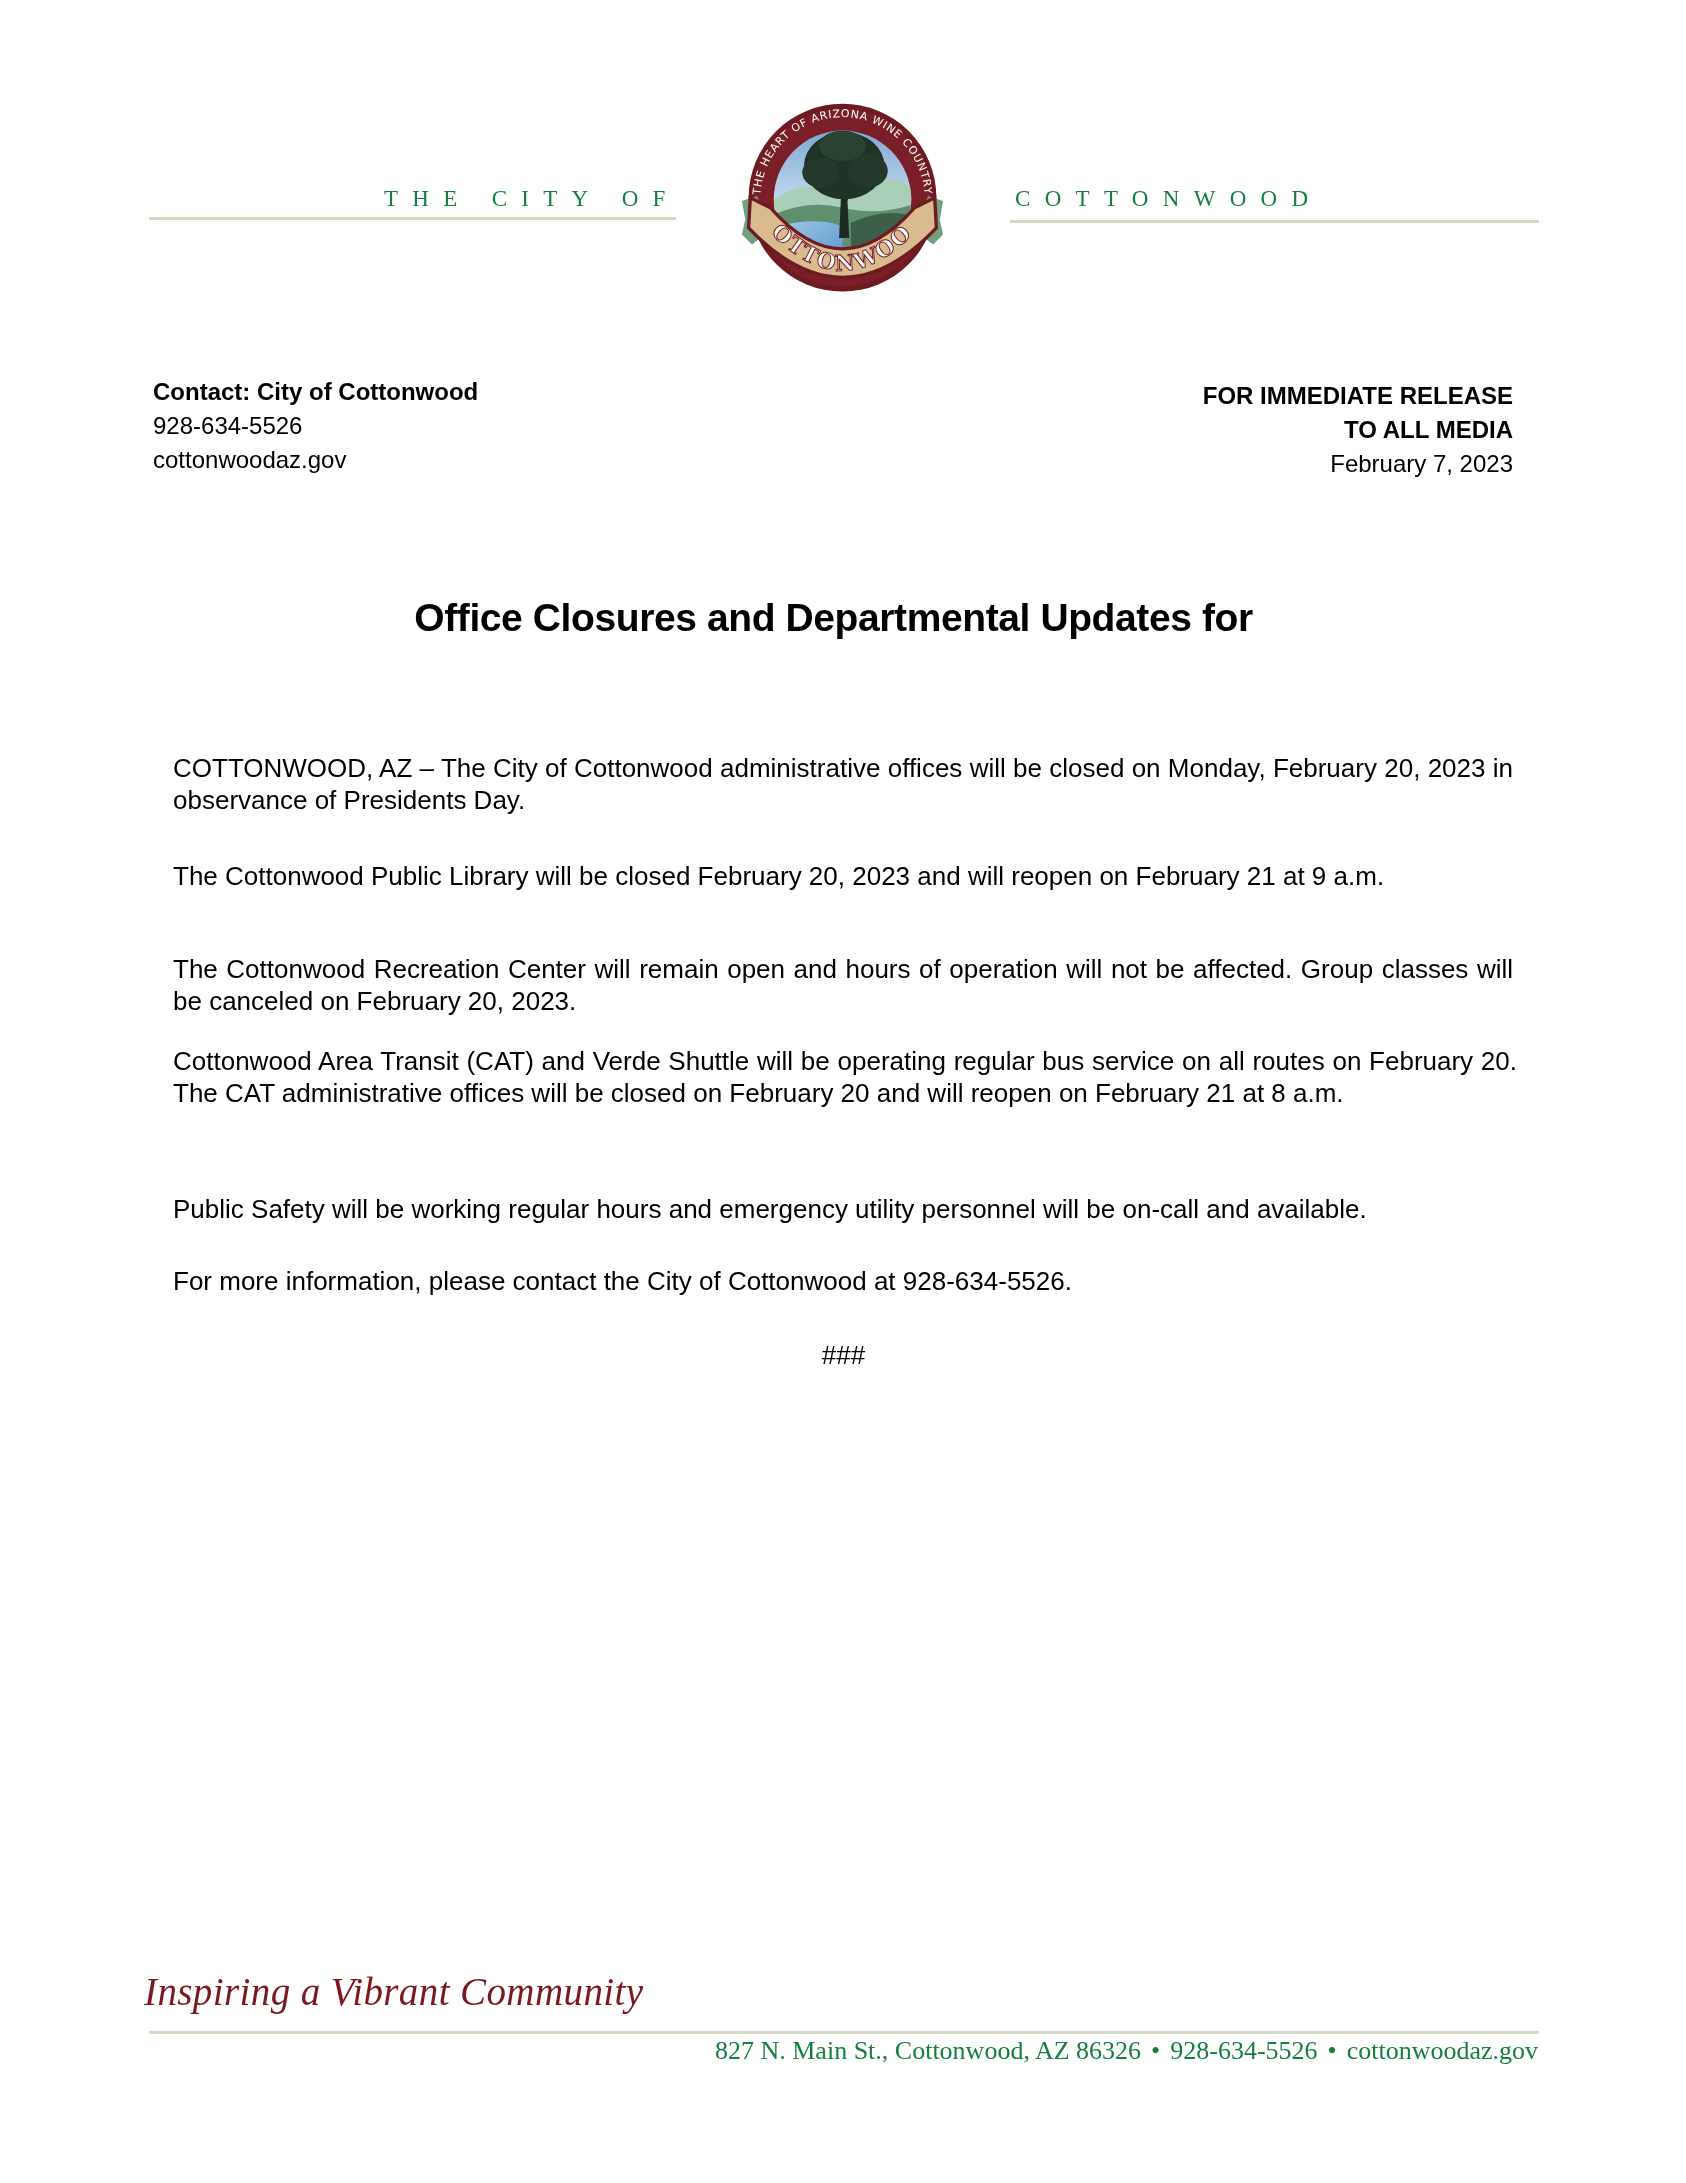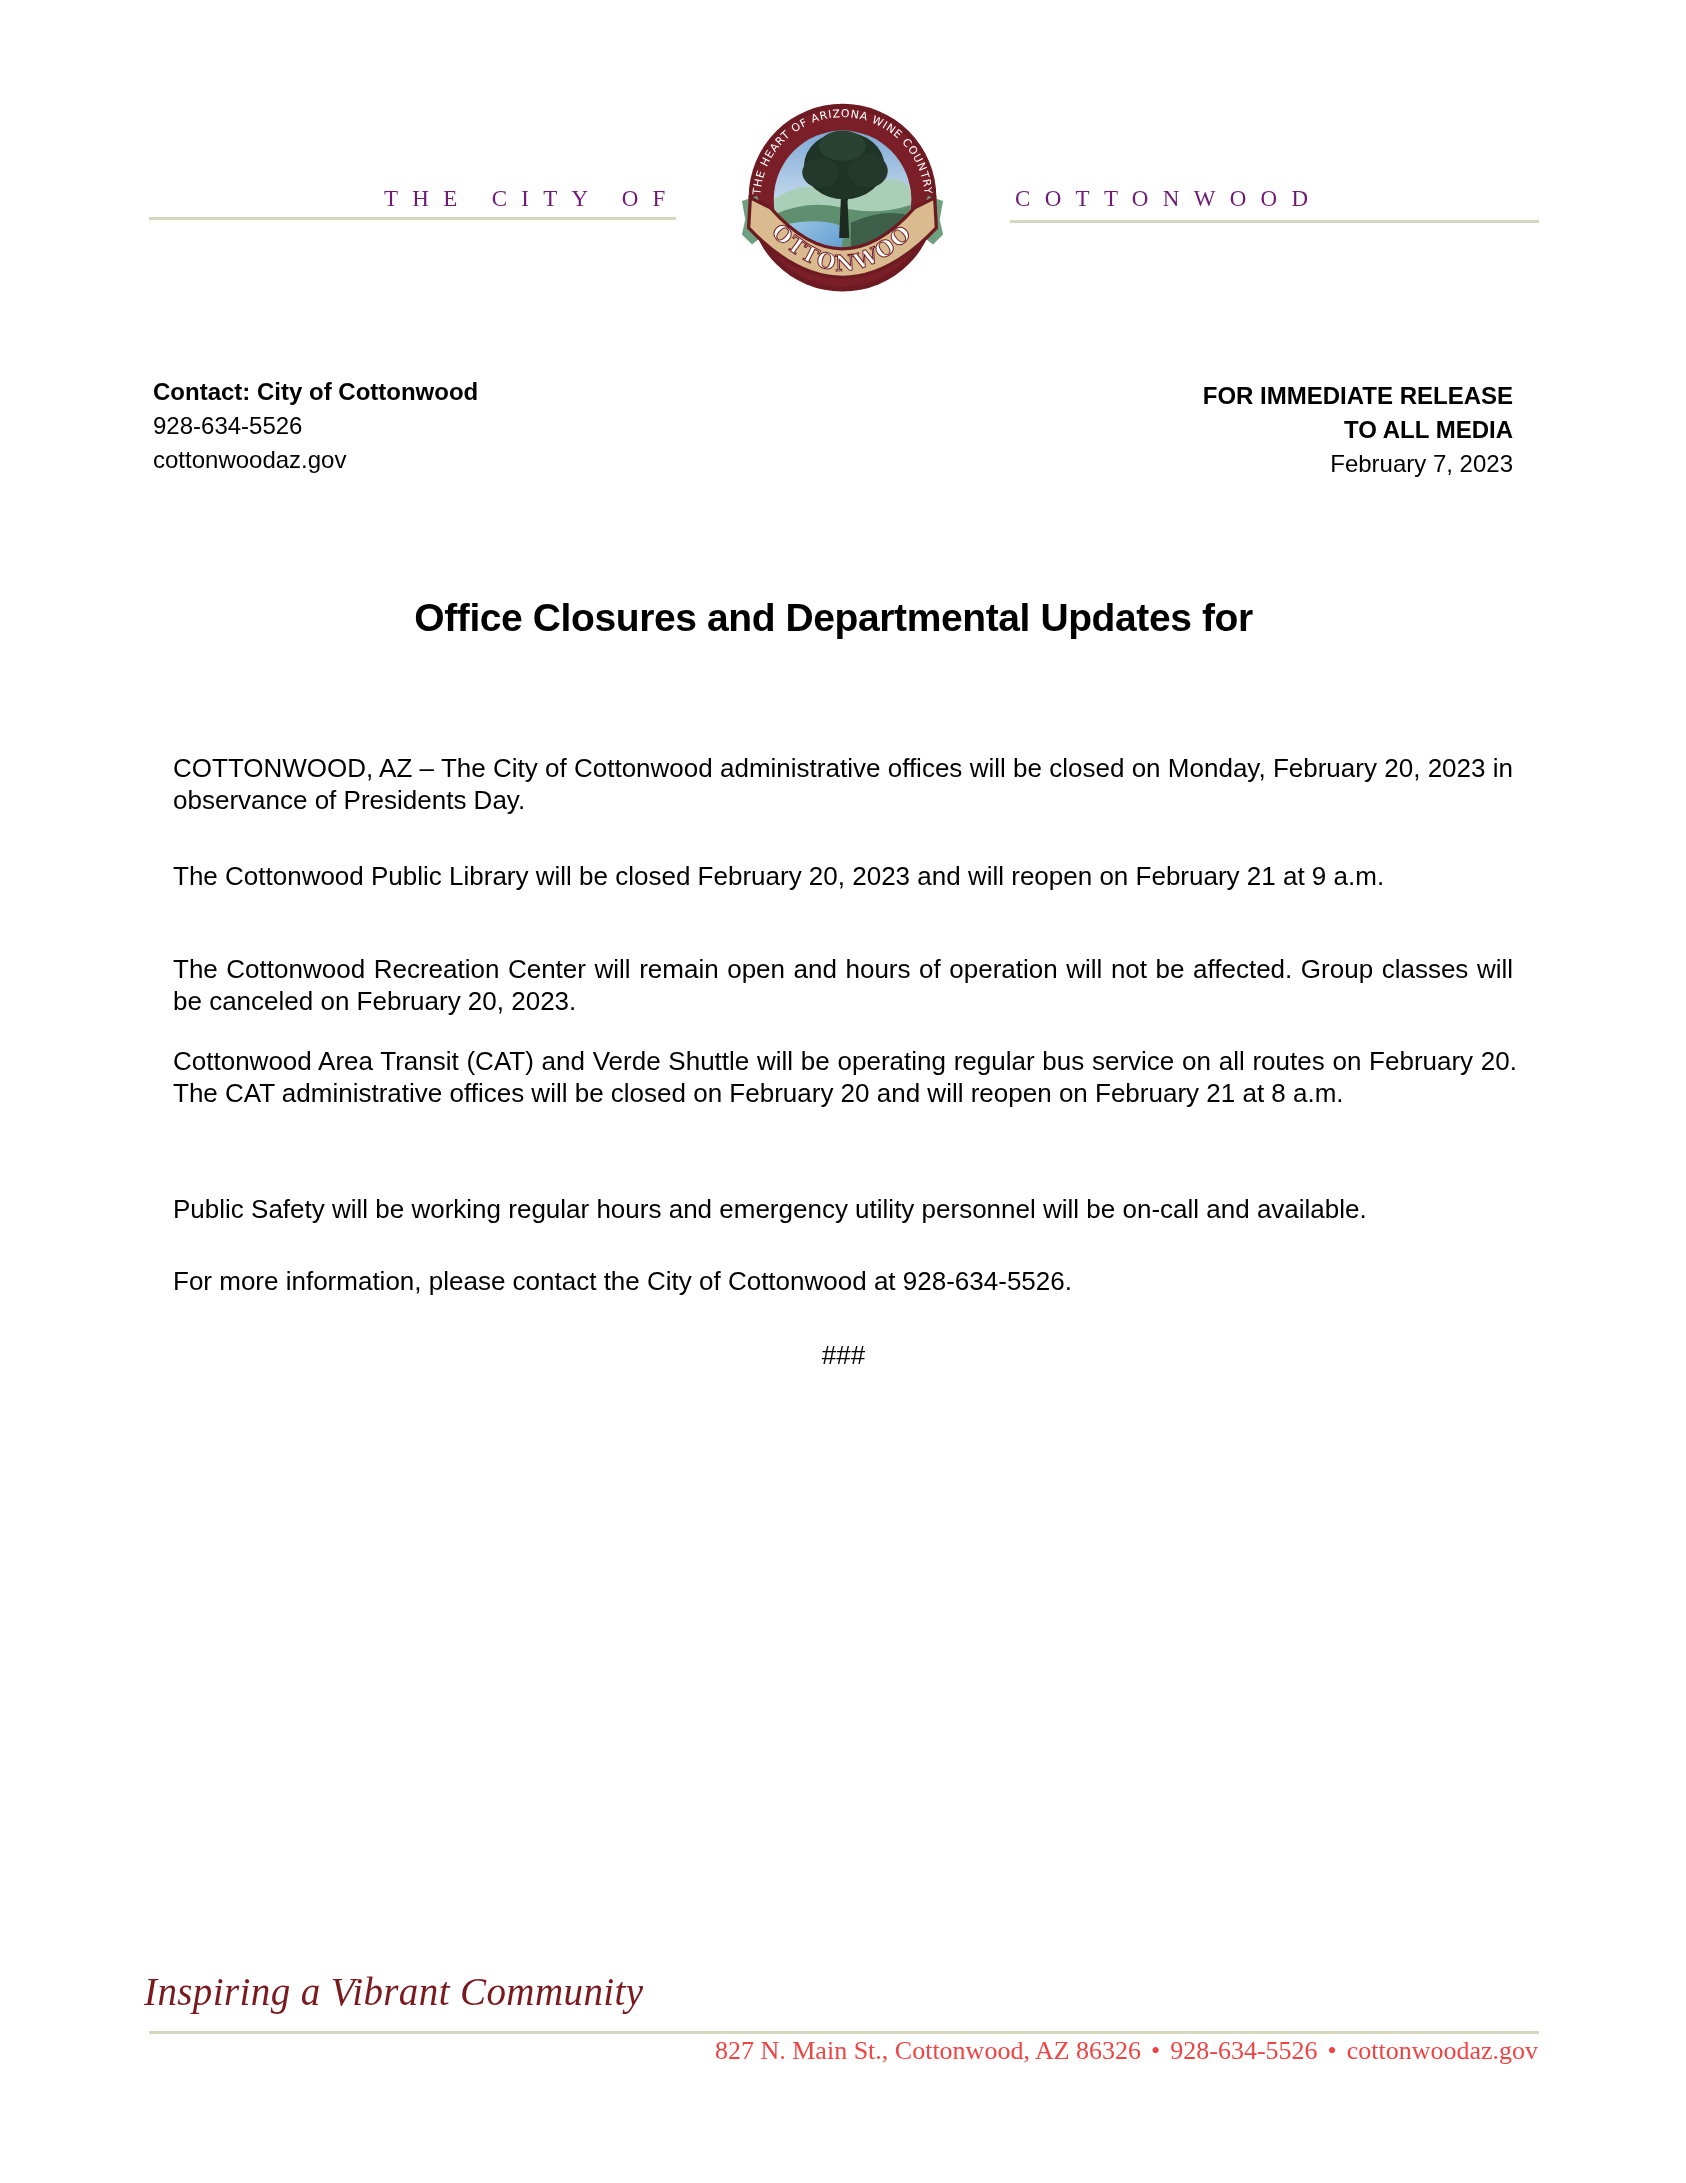--- a/index.html
+++ b/index.html
@@ -1,19 +1,19 @@
 <!DOCTYPE html>
 <html style="font-size:13.4px"><head>
 <meta charset="utf-8">
 <style>
   html, body { margin: 0; padding: 0; background: #ffffff; }
   body { width: 1687px; height: 2183px; position: relative; overflow: hidden; font-family: "Liberation Sans", "DejaVu Sans", sans-serif; color: #000; }
 
   
-  .hdr-text { position: absolute; font-family: "Liberation Serif", "DejaVu Serif", serif; color: #701a75; font-size: 23px; letter-spacing: 14.3px; white-space: nowrap; top: 186px; }
+  .hdr-text { position: absolute; font-family: "Liberation Serif", "DejaVu Serif", serif; color: #15803d; font-size: 23px; letter-spacing: 14.3px; white-space: nowrap; top: 186px; }
   .hdr-left { left: 384px; }
   .hdr-right { left: 1015px; }
   .hdr-line { position: absolute; height: 2.5px; background: #d6d8c0; }
   .hdr-line-left { left: 149px; width: 527px; top: 217px; }
   .hdr-line-right { left: 1010px; width: 529px; top: 220px; }
 
   .logo { position: absolute; left: 708px; top: 82px; width: 269px; height: 228px; }
 
   
   .contact { position: absolute; left: 153px; top: 375px; font-size: 24px; line-height: 34px; }
@@ -25,21 +25,21 @@
   .title { position: absolute; left: 0; width: 1667px; top: 588px; text-align: center; font-size: 39px; font-weight: bold; line-height: 59px; letter-spacing: -0.4px; }
 
   
   .body { position: absolute; left: 173px; width: 1340px; font-size: 26px; line-height: 32px; text-align: justify; }
   .body p { margin: 0; }
   .hashes { position: absolute; left: 0; width: 1687px; text-align: center; top: 1340px; font-size: 26px; }
 
   
   .tagline { position: absolute; left: 144px; top: 1969px; font-family: "Liberation Serif", "DejaVu Serif", serif; font-style: italic; color: #7a1a1f; font-size: 39px; white-space: nowrap; letter-spacing: 0.4px; }
   .ftr-line { position: absolute; left: 149px; width: 1390px; top: 2031px; height: 2.5px; background: #d6d8c0; }
-  .ftr-address { position: absolute; right: 149px; top: 2036px; font-family: "Liberation Serif", "DejaVu Serif", serif; color: #ef4444; font-size: 26px; white-space: nowrap; }
+  .ftr-address { position: absolute; right: 149px; top: 2036px; font-family: "Liberation Serif", "DejaVu Serif", serif; color: #15803d; font-size: 26px; white-space: nowrap; }
   .ftr-address .dot { padding: 0 10px; }
 </style>
 </head>
 <body>
 
 <div>
   <div class="hdr-text hdr-left">THE CITY OF</div>
   <div class="hdr-line hdr-line-left"></div>
 
   <svg class="logo" viewBox="0 0 320 272" xmlns="http://www.w3.org/2000/svg">

